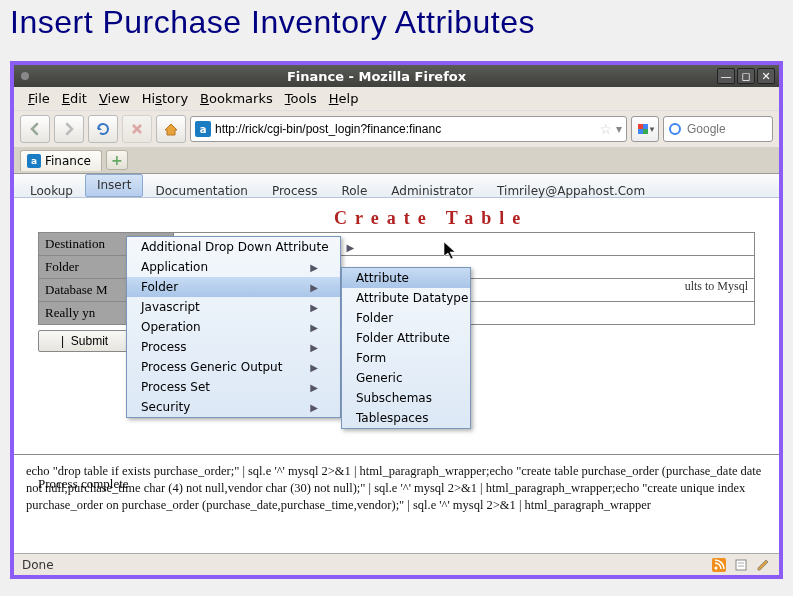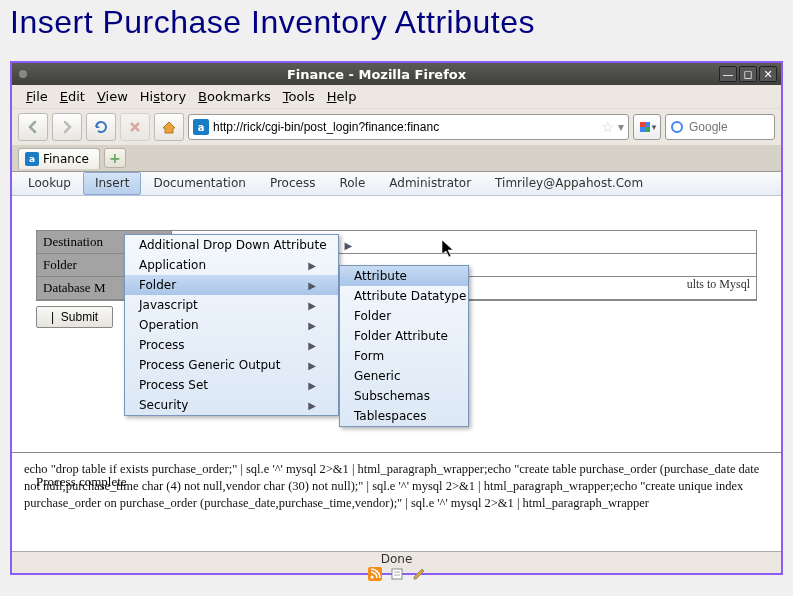--- a/index.html
+++ b/index.html
@@ -1,18 +1,18 @@
 <!DOCTYPE html>
 <html><head>
 <meta charset="utf-8">
 <style>
 * { box-sizing: border-box; margin: 0; padding: 0; }
 body { font-family: "DejaVu Sans", Arial, sans-serif; font-size: 12px; width: 793px; height: 596px; background: #f0f0f0; position: relative; }
 .slide-title { font-family: Arial, sans-serif; font-size: 32px; color: #000080; font-weight: normal; padding: 4px 10px 20px; letter-spacing: 0.5px; }
-.window { border: 2px solid #8b5cf6; background: #ede9e3; margin: 0 10px; }
+.window { border: 4px solid #8b5cf6; background: #ede9e3; margin: 0 10px; }
 .titlebar { background: linear-gradient(#5a5a56, #3f3f3c); color: #fff; height: 22px; display: flex; align-items: center; position: relative; }
 .tb-left { width: 22px; display:flex; align-items:center; justify-content:center; }
 .tb-title { flex: 1; text-align: center; font-weight: bold; font-size: 13px; }
 .tb-right { display: flex; gap: 2px; padding-right: 4px; }
 .tb-btn { width: 18px; height: 16px; background: #555; border: 1px solid #222; color: #fff; font-size: 11px; display:flex; align-items:center; justify-content:center; border-radius:2px; cursor:pointer;}
 .menubar { display: flex; padding: 2px 8px; background: #ece8e1; font-size: 13px; }
 .menubar span { padding: 2px 6px; }
 .menubar span u { text-decoration: underline; }
 .toolbar { display: flex; align-items: center; gap: 4px; padding: 4px 6px; background: #ece8e1; border-top: 1px solid #ddd; }
 .nav-btn { width: 30px; height: 28px; border: 1px solid #bbb; border-radius: 3px; background: linear-gradient(#fefefe,#e8e6e0); display:flex; align-items:center; justify-content:center; cursor:pointer; }
@@ -21,36 +21,36 @@
 .favicon { width: 16px; height: 16px; background:#1a7dc4; border-radius:2px; display:flex;align-items:center;justify-content:center;color:#fff;font-size:10px;font-weight:bold;}
 .star { color:#ccc; font-size:14px;}
 .gbox { width:28px; height:26px; border:1px solid #999; border-radius:3px; background:linear-gradient(#fff,#eee); display:flex;align-items:center;justify-content:center;}
 .searchbox { width: 110px; height: 26px; border: 1px solid #999; border-radius:3px; background:#fff; display:flex; align-items:center; padding: 0 4px; gap:5px;}
 .searchbox input { border:none; width:70px; font-size:12px; color:#888; outline:none;}
 .tabstrip { display:flex; align-items:center; background:#d6d2c8; height:26px; padding-left:6px; gap:4px;}
 .tab { background: linear-gradient(#fdfdfb,#f0ede5); border:1px solid #b5b1a5; border-bottom:none; border-radius:3px 3px 0 0; padding:3px 10px 3px 6px; display:flex; align-items:center; gap:4px; font-size:12px;}
 .newtab { width:22px; height:20px; background:linear-gradient(#f8f6ef,#e3e0d5); border:1px solid #b5b1a5; border-radius:3px; display:flex;align-items:center;justify-content:center; color:#6a6; font-size:14px; font-weight:bold;}
 .content { background:#fff; border-top:1px solid #999; position:relative; min-height:380px; overflow:hidden;}
 .appmenu { display:flex; gap:0; background:linear-gradient(#fbfbfb,#e8eef5); border-bottom:1px solid #b9c5d6; padding:0 4px; height:24px; align-items:stretch; font-size:12px;}
-.appmenu-item { padding:4px 12px; color:#333; cursor:pointer;}
+.appmenu-item { padding:10px 12px; color:#333; cursor:pointer;}
 .appmenu-item.active { background:linear-gradient(#d4e3f6,#b6cdec); border:1px solid #8aa8d0; border-radius:2px; padding:3px 11px;}
 .page-title { font-family: Georgia, serif; color:#b22222; font-size:18px; font-weight:bold; letter-spacing:8px; padding:8px 0 10px 120px;}
 .form-area { margin: 0 12px; }
 .form-row { display:flex; align-items:stretch; border:1px solid #888; margin-bottom:-1px;}
 .form-row .label { width:135px; padding:3px 6px; font-family:Georgia,serif; font-size:13px; border-right:1px solid #888; background:#a3a3a3;}
 .form-row .field { flex:1; background:#fff;}
 .submit-row { margin-top:6px; }
-.submit-btn { border:1px solid #888; background:linear-gradient(#f8f8f6,#e6e4dd); padding:3px 14px; font-size:12px; border-radius:2px; cursor:pointer;}
+.submit-btn { border:1px solid #888; background:linear-gradient(#f8f8f6,#e6e4dd); padding:3px 22px; font-size:12px; border-radius:2px; cursor:pointer;}
 .submenu { position:absolute; background:linear-gradient(#f4f8fc,#dce8f6); border:1px solid #7a96bb; box-shadow:2px 2px 4px rgba(0,0,0,0.3); font-size:12px; z-index:10;margin-top:38px;}
 .submenu-item { padding:3px 22px 3px 14px; display:flex; justify-content:space-between; align-items:center; gap:18px; cursor:pointer; white-space:nowrap;}
 .submenu-item.hot { background:linear-gradient(#c7dbf3,#a9c5e8); }
 .arrow-r { font-size:10px; color:#556;}
 .cmd-output { font-family:Georgia,serif; font-size:12.5px; color:#111; padding:8px 12px 4px; border-top:1px solid #888; margin-top:60px; line-height:1.35;}
 .cmd-done { padding:4px 24px 8px; font-family:Georgia,serif; font-size:13px;}
-.statusbar { background:#ece8e1; border-top:1px solid #aaa; height:22px; display:flex; align-items:center; padding:0 8px; font-size:12px; color:#333; justify-content:space-between;flex-direction:column;}
+.statusbar { background:#ece8e1; border-top:1px solid #aaa; height:22px; display:flex; align-items:center; padding:0 8px; font-size:12px; color:#333; justify-content:space-between;}
 .sb-icons { display:flex; gap:6px; align-items:center;}
 .sb-icon { width:16px; height:16px; display:flex; align-items:center; justify-content:center; color:#666;}
 .copyright { font-family: Arial, sans-serif; font-size:16px; color:#000; padding:36px 10px 4px;}
 .cursor-arrow { position:absolute; left:430px; top:68px; z-index:30; pointer-events:none;}
 svg { display:block; }
 </style>
 </head>
 <body>
 
 <div class="slide-title">Insert Purchase Inventory Attributes</div>
@@ -141,35 +141,37 @@
     <div class="appmenu">
       <div class="appmenu-item">Lookup</div>
       <div class="appmenu-item active">Insert</div>
       <div class="appmenu-item">Documentation</div>
       <div class="appmenu-item">Process</div>
       <div class="appmenu-item">Role</div>
       <div class="appmenu-item">Administrator</div>
       <div class="appmenu-item">Timriley@Appahost.Com</div>
     </div>
 
+    <div class="page-title" style="position:absolute; left:200px; top:26px;">Create Table</div>
 
     <div class="form-area" style="position:absolute; top:58px; left:12px; right:12px;">
       <div class="form-row">
           <div class="label">Destination</div>
           <div class="field"></div>
         </div>
       <div class="form-row">
           <div class="label">Folder</div>
           <div class="field"></div>
         </div>
       <div class="form-row">
           <div class="label">Database M</div>
           <div class="field" style="text-align:right; padding-right:6px; font-family:Georgia,serif; font-size:12px; color:#333"><span>ults to Mysql</span></div>
         </div>
       <div class="form-row">
+          <div class="label">Really yn</div>
           <div class="field"></div>
         </div>
       <div class="submit-row"><button class="submit-btn">| &nbsp;<span>Submit</span></button></div>
     </div>
 
     <div class="submenu" style="left:112px; top:24px; width:215px;">
       <div class="submenu-item">
           <span>Additional Drop Down Attribute</span>
           <span class="arrow-r">▶</span>
         </div>

